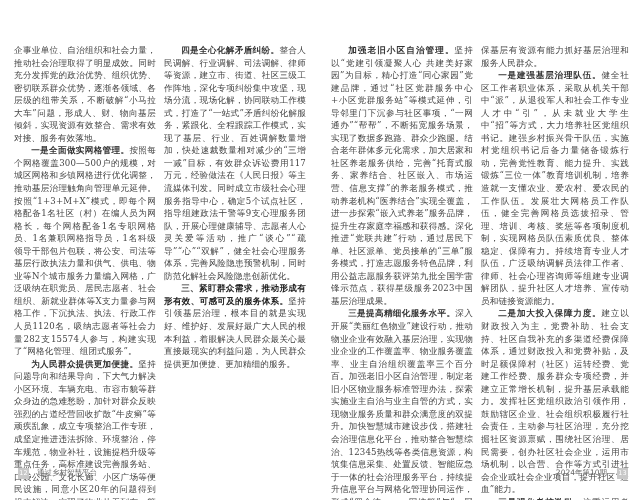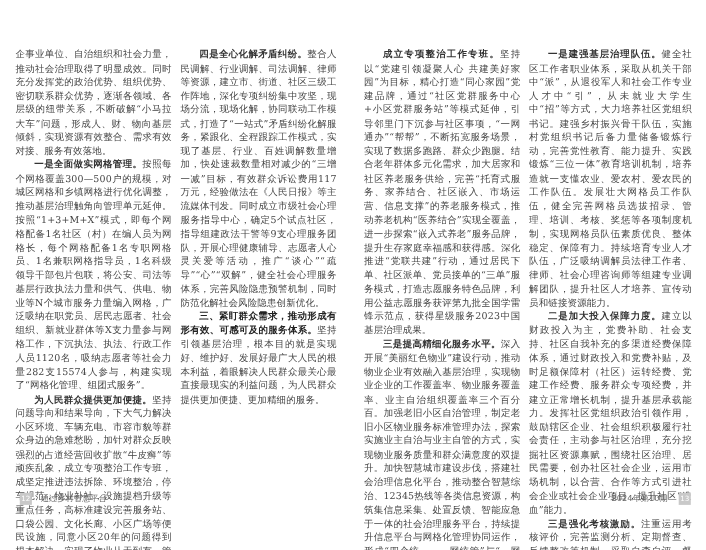--- a/index.html
+++ b/index.html
@@ -17,21 +17,21 @@
     text-align: justify; color: #444;
   }
   .col p { margin: 0; text-indent: 2em; }
   .col p.cont { text-indent: 0; }
   .col .heading { font-weight: bold; color: #222; }
   .col .em { font-family: "DejaVu Sans", "Liberation Sans", sans-serif; font-weight: bold; color: #333; }
   .col1 { left: 14px; }
   .col2 { left: 164px; }
   .col3 { left: 10px; }
   .col4 { left: 160px; width: 148px; }
-  .footer { position: absolute; top: 447px; height: 12px; display: flex; align-items: center;
+  .footer { position: absolute; top: 467px; height: 12px; display: flex; align-items: center;
             font-family: "DejaVu Sans", "Liberation Sans", sans-serif; font-size: 7.5px; color: #666; }
   .footer-left { left: 18px; }
   .footer-right { right: 14px; }
   .page-num {
     display: inline-block; width: 11px; height: 11px; background: #c9c9c9; color: #ffffff;
     font-size: 6.5px; line-height: 11px; text-align: center;
   }
   .footer-left .page-num { margin-right: 8px; }
   .footer-right .page-num { margin-left: 10px; }
 </style>
@@ -55,26 +55,27 @@
     </div>
 
     <div class="footer footer-left">
       <span class="page-num">12</span>
       <span>通过乡村智慧平台</span>
     </div>
   </div>
 
   <div class="page page-right">
     <div class="col col3">
-      <p><span class="em">成立专项整治工作专班。</span><span>坚持以“党建引领凝聚人心 共建美好家园”为目标，精心打造“同心家园”党建品牌，通过“社区党群服务中心+小区党群服务站”等模式延伸，引导邻里门下沉参与社区事项，“一网通办”“帮帮”，不断拓宽服务场景，实现了数据多跑路、群众少跑腿。结合老年群体多元化需求，加大居家和社区养老服务供给，完善“托育式服务、家养结合、社区嵌入、市场运营、信息支撑”的养老服务模式，推动养老机构“医养结合”实现全覆盖，进一步探索“嵌入式养老”服务品牌，提升生存家庭幸福感和获得感。深化推进“党联共建”行动，通过居民下单、社区派单、党员接单的“三单”服务模式，打造志愿服务特色品牌，利用公益志愿服务获评第九批全国学雷锋示范点，获得星级服务2023中国基层治理成果。</span></p>
+      <p><span class="em">加强老旧小区自治管理。</span><span>坚持以“党建引领凝聚人心 共建美好家园”为目标，精心打造“同心家园”党建品牌，通过“社区党群服务中心+小区党群服务站”等模式延伸，引导邻里门下沉参与社区事项，“一网通办”“帮帮”，不断拓宽服务场景，实现了数据多跑路、群众少跑腿。结合老年群体多元化需求，加大居家和社区养老服务供给，完善“托育式服务、家养结合、社区嵌入、市场运营、信息支撑”的养老服务模式，推动养老机构“医养结合”实现全覆盖，进一步探索“嵌入式养老”服务品牌，提升生存家庭幸福感和获得感。深化推进“党联共建”行动，通过居民下单、社区派单、党员接单的“三单”服务模式，打造志愿服务特色品牌，利用公益志愿服务获评第九批全国学雷锋示范点，获得星级服务2023中国基层治理成果。</span></p>
       <p><span class="em">三是提高精细化服务水平。</span><span>深入开展“美丽红色物业”建设行动，推动物业企业有效融入基层治理，实现物业企业的工作覆盖率、物业服务覆盖率、业主自治组织覆盖率三个百分百。加强老旧小区自治管理，制定老旧小区物业服务标准管理办法，探索实施业主自治与业主自管的方式，实现物业服务质量和群众满意度的双提升。加快智慧城市建设步伐，搭建社会治理信息化平台，推动整合智慧综治、12345热线等各类信息资源，构筑集信息采集、处置反馈、智能应急于一体的社会治理服务平台，持续提升信息平台与网格化管理协同运作，形成“四个统一、一网统管”与“一网通办、一网统管”相结合的基层治理新模式。推进乡村治理数字化，探索“数字乡村一张图”建设，通过乡村智慧平台、文化服务平台、医疗平台，实现乡村环境治理、河道监管、森林防火等村级事务智能化管理。</span></p>
 
     </div>
 
     <div class="col col4">
+      <p class="cont">保基层有资源有能力抓好基层治理和服务人民群众。</p>
       <p><span class="em">一是建强基层治理队伍。</span><span>健全社区工作者职业体系，采取从机关干部中“派”，从退役军人和社会工作专业人才中“引”，从未就业大学生中“招”等方式，大力培养社区党组织书记。建强乡村振兴骨干队伍，实施村党组织书记后备力量储备锻炼行动，完善党性教育、能力提升、实践锻炼“三位一体”教育培训机制，培养造就一支懂农业、爱农村、爱农民的工作队伍。发展壮大网格员工作队伍，健全完善网格员选拔招录、管理、培训、考核、奖惩等各项制度机制，实现网格员队伍素质优良、整体稳定、保障有力。持续培育专业人才队伍，广泛吸纳调解员法律工作者、律师、社会心理咨询师等组建专业调解团队，提升社区人才培养、宣传动员和链接资源能力。</span></p>
       <p><span class="em">二是加大投入保障力度。</span><span>建立以财政投入为主，党费补助、社会支持、社区自我补充的多渠道经费保障体系，通过财政投入和党费补贴，及时足额保障村（社区）运转经费、党建工作经费、服务群众专项经费，并建立正常增长机制，提升基层承载能力。发挥社区党组织政治引领作用，鼓励辖区企业、社会组织积极履行社会责任，主动参与社区治理，充分挖掘社区资源禀赋，围绕社区治理、居民需要，创办社区社会企业，运用市场机制，以合营、合作等方式引进社会企业或社会企业项目，提升社区“造血”能力。</span></p>
       <p><span class="em">三是强化考核激励。</span><span>注重运用考核评价，完善监测分析、定期督查、反馈整改等机制，采取自查自评、督查考评、第三方评估、社会公众问卷调查、民意测评等方式，全面评估各职能部门工作成效，把工作成效纳入到干部领导干部考核内容，街道（乡镇）对职能部门服务管理工作进行打分，实现上下互评，以事论效。注重结果运用，设立专项奖补资金，对工作成效好、群众满意度高的给予奖励，进一步激发干事创业的热情。</span></p>
 
     </div>
 
     <div class="footer footer-right">
       <span>2024年第10期</span>
       <span class="page-num">13</span>
     </div>

